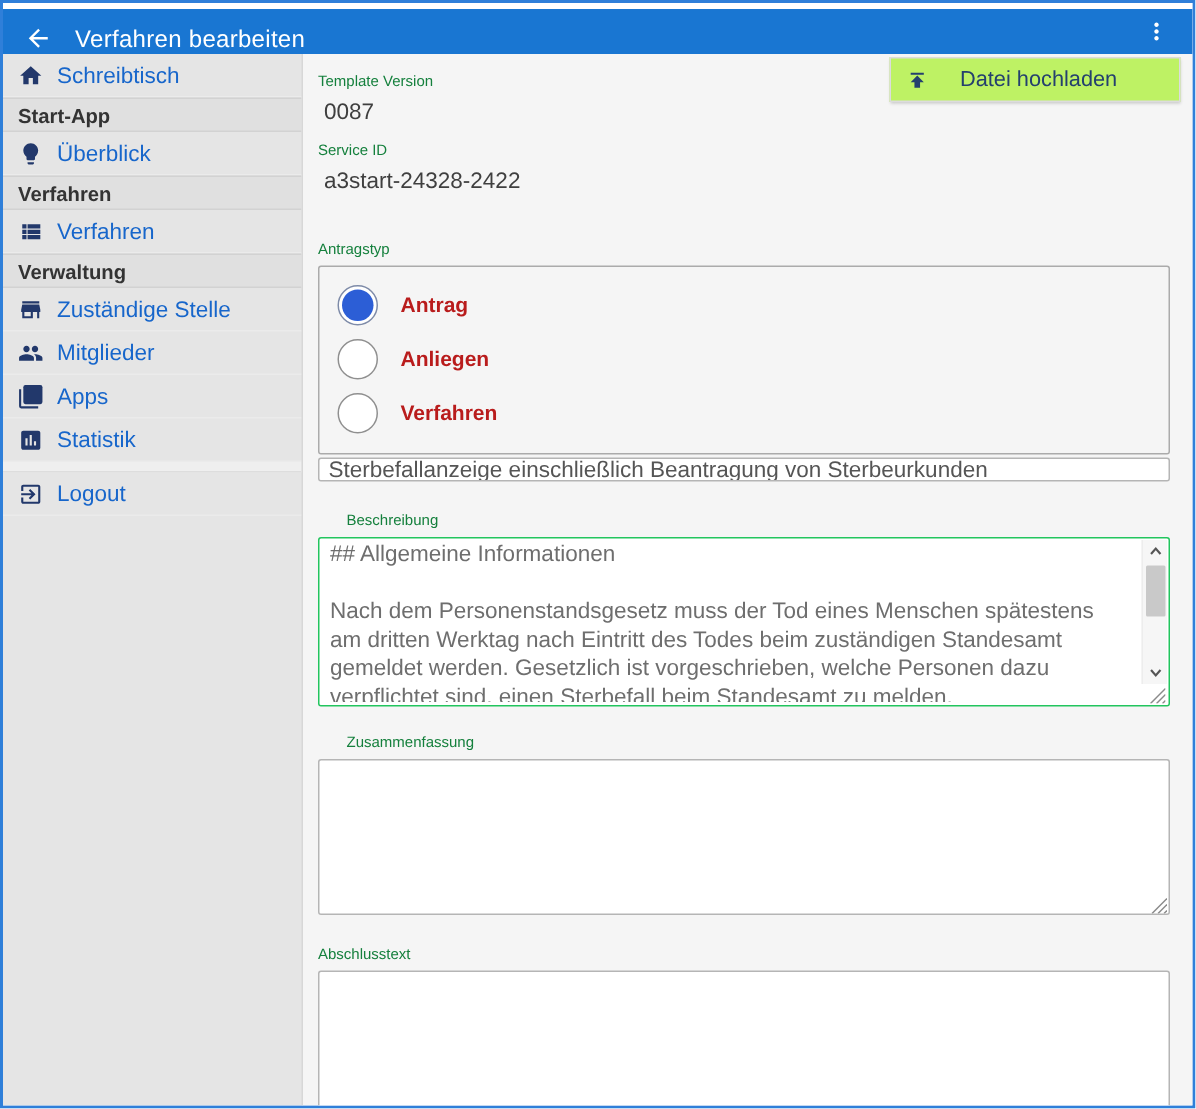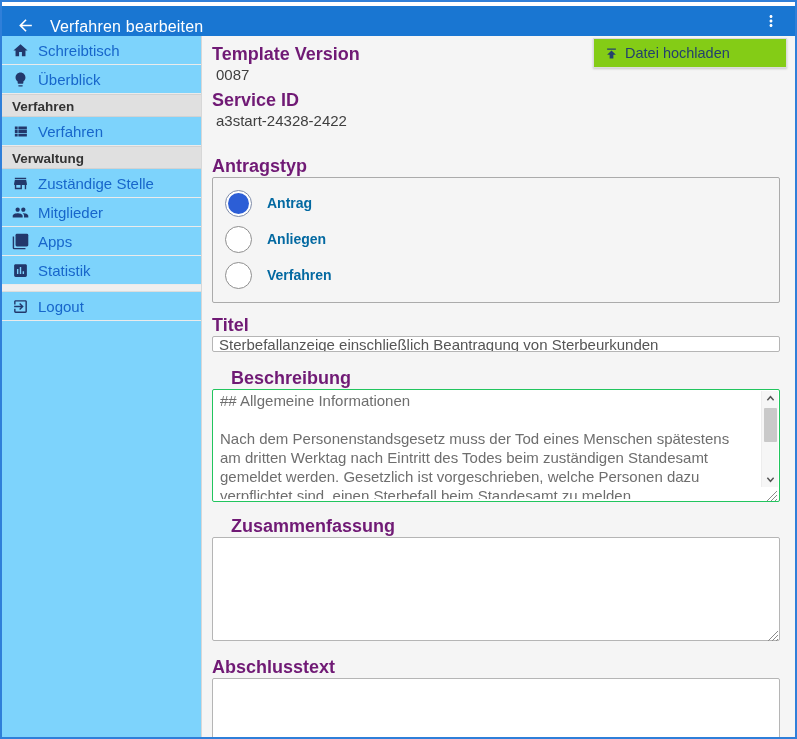--- a/index.html
+++ b/index.html
@@ -22,21 +22,21 @@
     position: relative;
   }
   .appbar .back { width: 22px; height: 22px; display: flex; align-items: center; justify-content: center; cursor: pointer; }
   .appbar .back svg { width: 19px; height: 19px; fill: #fff; }
   .appbar .title { margin-left: 14px; font-size: 16px; font-weight: 500; letter-spacing: .2px; }
   .appbar .kebab { position: absolute; right: 14px; top: 4px; width: 20px; height: 22px; display: flex; align-items: center; justify-content: center; cursor: pointer; }
   .appbar .kebab svg { width: 18px; height: 18px; fill: #fff; }
   
   .content { flex: 1 1 auto; display: flex; min-height: 0; }
   
-  .sidebar { flex: 0 0 200px; background: #7dd3fc; border-right: 1px solid #d7d7d7; overflow: hidden; }
+  .sidebar { flex: 0 0 200px; background: #e5e5e5; border-right: 1px solid #d7d7d7; overflow: hidden; }
   .nav-item {
     height: 29px; display: flex; align-items: center;
     padding: 0 10px; gap: 9px;
     border-bottom: 1px solid #ebebeb;
     cursor: pointer;
   }
   .nav-item .nav-icon { width: 17px; height: 17px; flex: 0 0 auto; display: flex; }
   .nav-item .nav-icon svg { width: 17px; height: 17px; fill: #22386b; }
   .nav-item .nav-label { color: #1766cb; font-size: 15px; }
   .nav-section {
@@ -45,47 +45,47 @@
     border-top: 1px solid #d2d2d2; border-bottom: 1px solid #d2d2d2;
     font-size: 13.5px; font-weight: bold; color: #333;
     padding: 0 10px;
   }
   .nav-spacer { height: 7px; background: #efefef; border-bottom: 1px solid #ddd; }
   
   .main { flex: 1 1 auto; background: #f5f5f5; position: relative; padding: 10px 15px 0 10px; overflow: hidden; }
   .upload-btn {
     position: absolute; top: 2px; right: 8px;
     width: 194px; height: 30px;
-    background: #84cc16; border: 1px solid #dcdcdc;
+    background: #bef264; border: 1px solid #dcdcdc;
     box-shadow: 0 1px 2px rgba(0,0,0,.18);
-    display: flex; align-items: center; gap: 6px;
+    display: flex; align-items: center; gap: 21px;
     padding: 0 10px; cursor: pointer;
     color: #24406e; font-size: 14.5px;
   }
   .upload-btn svg { width: 15px; height: 15px; fill: #24406e; flex: 0 0 auto; }
-  .field-label { font-size: 18px; font-weight: bold; color: #701a75; line-height: 17px; }
+  .field-label { font-size: 10px; font-weight: normal; color: #15803d; line-height: 17px; }
   .field-value { font-size: 15px; color: #3f3f3f; padding: 2px 0 3px 4px; line-height: 19px; }
   .mt-sm { margin-top: 5px; } .mt-md { margin-top: 14px; } .mt-lg { margin-top: 25px; } .mt-xl { margin-top: 16px; padding-left: 19px; }
   
   .radio-box {
     margin-top: 2px;
     border: 1px solid #ababab; border-radius: 2px;
     padding: 7px 12px 9px 12px;
   }
   .radio-row { display: flex; align-items: center; gap: 15px; height: 36px; cursor: pointer; }
   .radio {
     width: 27px; height: 27px; border-radius: 50%;
     border: 1px solid #8f8f8f; background: #fff;
     display: flex; align-items: center; justify-content: center;
     flex: 0 0 auto;
   }
   .radio .radio-dot { width: 21px; height: 21px; border-radius: 50%; background: transparent; }
   .radio.selected { border-color: #7e8ba8; }
   .radio.selected .radio-dot { background: #2c5ed6; }
-  .radio-label { font-size: 14px; font-weight: bold; color: #0369a1; }
+  .radio-label { font-size: 14px; font-weight: bold; color: #b91c1c; }
   
   .text-input {
     width: 100%; height: 16px;
     border: 1px solid #b5b5b5; border-radius: 2px;
     background: #fff; color: #555;
     font-size: 15px; font-family: "Liberation Sans", sans-serif;
     padding: 2px 6px; margin-top: 2px;
     outline: none;
   }
   .ta-wrap { position: relative; margin-top: 2px; }
@@ -136,20 +136,21 @@
 
     <nav class="sidebar">
       <div class="nav-item">
         <span class="nav-icon">
           <svg viewBox="0 0 24 24">
               <path d="M10 20v-6h4v6h5v-8h3L12 3 2 12h3v8z"></path>
             </svg>
         </span>
         <span class="nav-label">Schreibtisch</span>
       </div>
+      <div class="nav-section">Start-App</div>
       <div class="nav-item">
         <span class="nav-icon">
           <svg viewBox="0 0 24 24">
               <path d="M9 21c0 .55.45 1 1 1h4c.55 0 1-.45 1-1v-1H9v1zm3-19C8.14 2 5 5.14 5 9c0 2.38 1.19 4.47 3 5.74V17c0 .55.45 1 1 1h6c.55 0 1-.45 1-1v-2.26c1.81-1.27 3-3.36 3-5.74 0-3.86-3.14-7-7-7z"></path>
             </svg>
         </span>
         <span class="nav-label">Überblick</span>
       </div>
       <div class="nav-section">Verfahren</div>
       <div class="nav-item">
@@ -236,21 +237,20 @@
           <span class="radio-label">Anliegen</span>
         </div>
         <div class="radio-row">
           <span class="radio">
               <span class="radio-dot"></span>
             </span>
           <span class="radio-label">Verfahren</span>
         </div>
       </div>
 
-      <div class="field-label mt-md">Titel</div>
       <input class="text-input" type="text" value="Sterbefallanzeige einschließlich Beantragung von Sterbeurkunden" style="">
 
       <div class="field-label mt-xl">Beschreibung</div>
       <div class="desc-box">
         <div class="desc-text">## Allgemeine Informationen
 
 Nach dem Personenstandsgesetz muss der Tod eines Menschen spätestens am dritten Werktag nach Eintritt des Todes beim zuständigen Standesamt gemeldet werden. Gesetzlich ist vorgeschrieben, welche Personen dazu verpflichtet sind, einen Sterbefall beim Standesamt zu melden.</div>
         <div class="scrollbar">
           <span class="sb-arrow sb-up">
             <svg viewBox="0 0 10 10">

